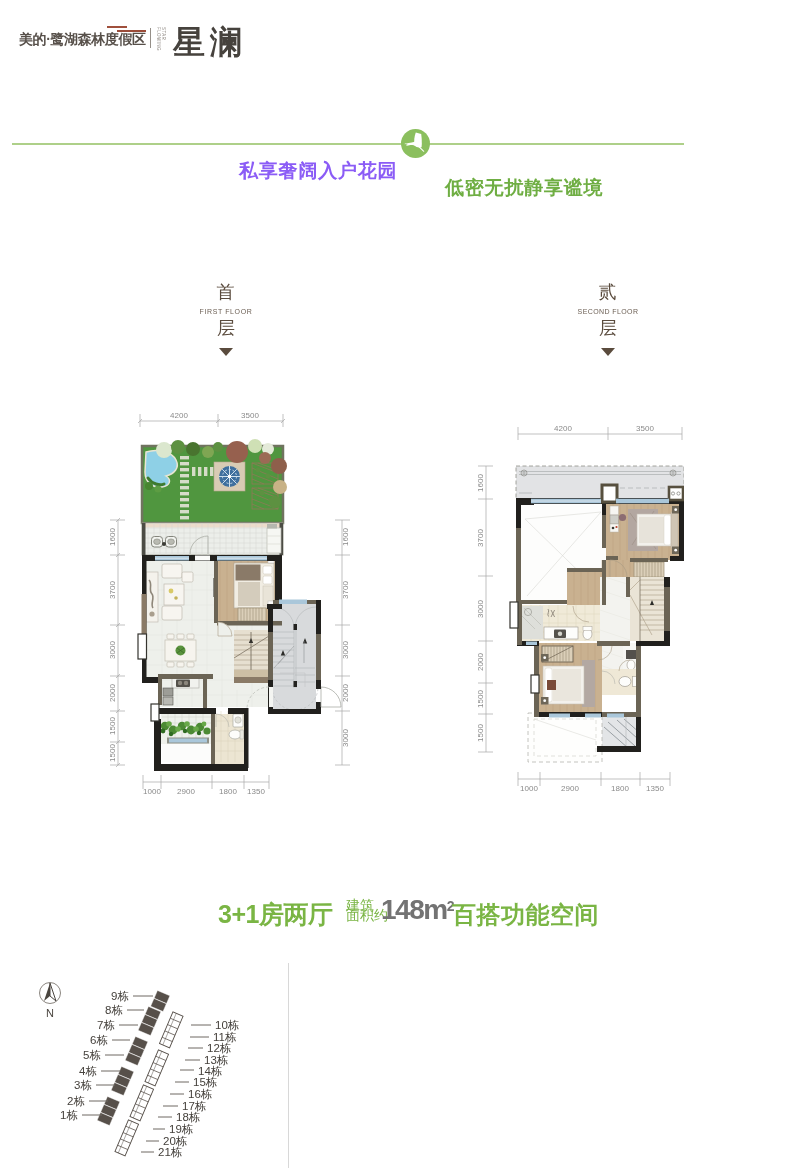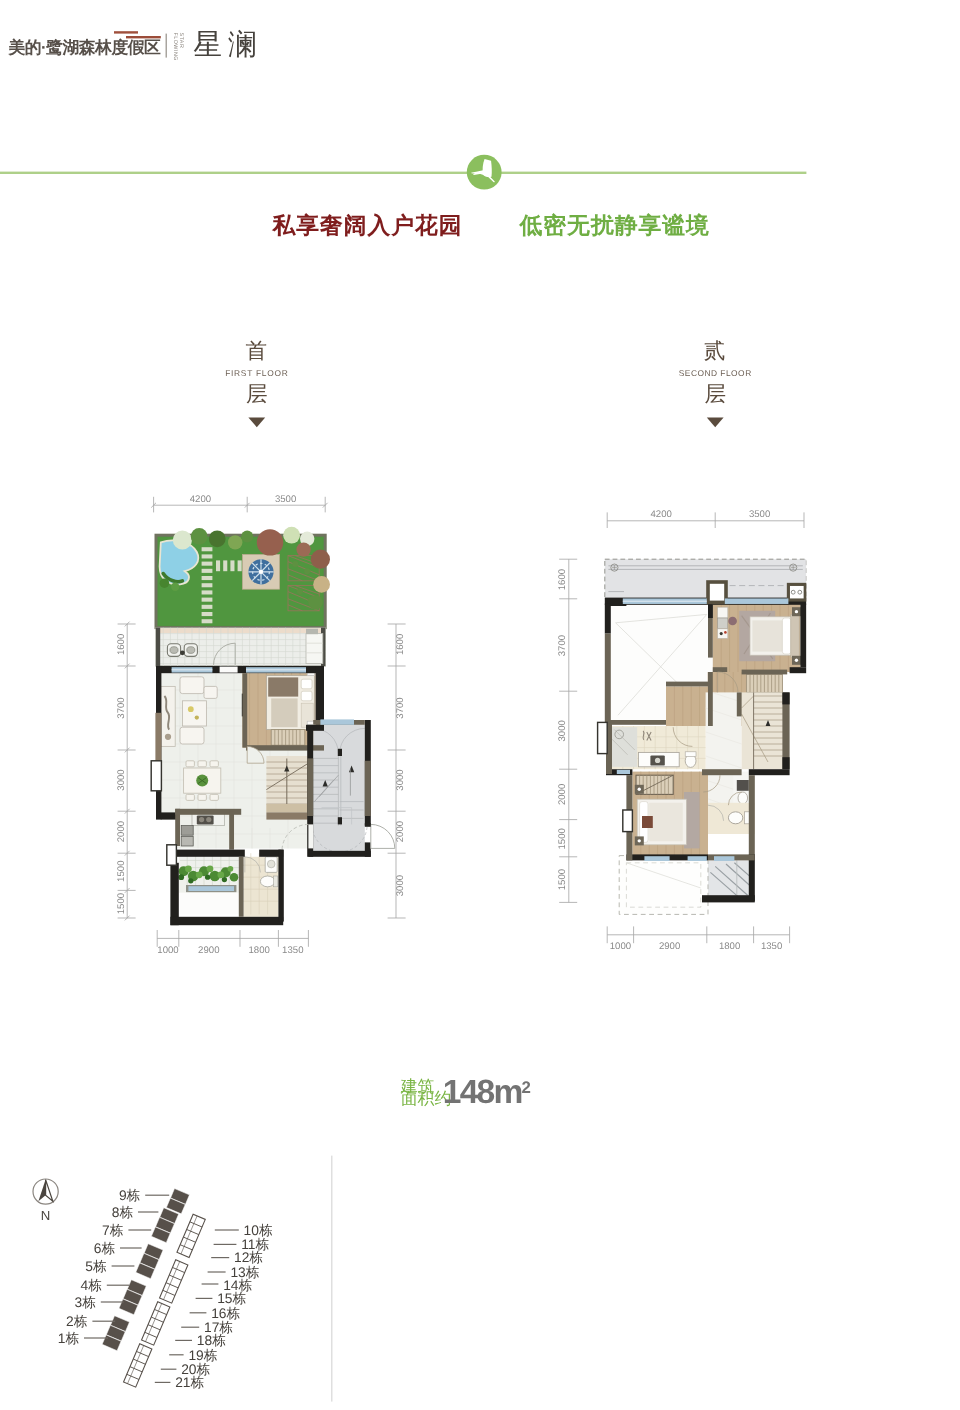--- a/index.html
+++ b/index.html
@@ -1,47 +1,47 @@
 <!DOCTYPE html>
 <html><head>
 <meta charset="utf-8">
 <style>
   html,body{margin:0;padding:0;background:#fff;}
   #page{position:relative;width:672px;height:1175px;background:#ffffff;overflow:hidden;
-        font-family:"Liberation Sans",sans-serif;}
+        font-family:"Liberation Sans",sans-serif;margin-left:12px;}
   .abs{position:absolute;}
 </style>
 </head>
 <body>
 <div id="page">
 
   <div class="abs" style="left:7px;top:31px;font-size:14px;font-weight:bold;color:#57504a;letter-spacing:-0.4px;white-space:nowrap;">美的·鹭湖森林度假区</div>
 
   <div class="abs" style="left:95px;top:26px;width:40px;height:6px;">
     <div style="position:absolute;left:0;top:0;width:20px;height:2px;background:#a0503c;"></div>
     <div style="position:absolute;left:10px;top:3.5px;width:29px;height:2.5px;background:#9b4c39;"></div>
   </div>
 
   <div class="abs" style="left:138px;top:28px;width:1px;height:20px;background:#958f88;"></div>
 
   <div class="abs" style="left:145px;top:27px;width:9px;height:22px;font-size:4.5px;color:#8d8780;writing-mode:vertical-rl;letter-spacing:0.4px;">STAR FLOWING</div>
 
-  <div class="abs" style="left:161px;top:21px;font-size:24px;font-weight:400;color:#46423d;letter-spacing:5px;white-space:nowrap;">星澜</div>
+  <div class="abs" style="left:161px;top:21px;font-size:32px;font-weight:700;color:#46423d;letter-spacing:5px;white-space:nowrap;">星澜</div>
 
   <div class="abs" style="left:674px;top:26px;font-size:21px;color:#4b4b46;letter-spacing:2.5px;white-space:nowrap;">花园星空下叠</div>
 
   <div class="abs" style="left:0;top:143px;width:800px;height:1.5px;background:#aed089;"></div>
 
   <div class="abs" style="left:389px;top:129px;width:29px;height:29px;border-radius:50%;background:#8bbf5e;"></div>
   <svg class="abs" style="left:389px;top:129px;" width="29" height="29" viewBox="0 0 29 29">
     <path d="M14.8,3.6 L20.2,5.0 C20.8,9.2 21.0,14.4 20.6,18.2 C17.8,19.0 15.2,18.4 13.5,16.6 C12.8,12.4 13.2,7.6 14.8,3.6 Z" fill="#ffffff"></path>
     <path d="M13.8,12.8 C11.6,13.4 9.6,13.6 7.8,14.1 C6.2,14.6 4.9,14.3 3.3,15.1 C4.4,15.6 5.7,15.4 6.8,15.6 C6.2,16.0 5.5,16.1 5.0,16.7 C7.2,17.0 9.2,15.9 11.3,16.1 C13.2,16.3 14.9,17.8 16.9,17.6 L22.2,22.6 C22.8,23.1 23.7,22.6 23.1,22.0 L18.1,16.9 C17.5,15.2 16.2,13.4 13.8,12.8 Z" fill="#ffffff"></path>
   </svg>
 
-  <div class="abs" style="left:227px;top:175px;font-size:19px;font-weight:bold;color:#7f1d1d;letter-spacing:0.8px;">私享奢阔入户花园</div>
+  <div class="abs" style="left:227px;top:158px;font-size:19px;font-weight:bold;color:#8b5cf6;letter-spacing:0.8px;">私享奢阔入户花园</div>
 
   <div class="abs" style="left:433px;top:175px;font-size:19px;font-weight:bold;color:#6fae43;letter-spacing:0.8px;text-align:center;">低密无扰静享谧境</div>
 
   <div class="abs" style="left:154px;top:280px;width:120px;text-align:center;color:#5a4b3d;">
     <div style="font-size:18px;letter-spacing:1px;">首</div>
     <div style="font-size:7px;letter-spacing:0.6px;margin-top:4px;color:#6d6055;">FIRST FLOOR</div>
     <div style="font-size:18px;margin-top:1px;">层</div>
     <div style="margin:8px auto 0;width:0;height:0;border-left:7.5px solid transparent;border-right:7.5px solid transparent;border-top:8.5px solid #5a4b3d;"></div>
   </div>
 
@@ -540,22 +540,24 @@
 
     <rect x="498" y="602" width="8" height="26" fill="#fff" stroke="#35342f" stroke-width="1.2"></rect>
     <rect x="519" y="675" width="8" height="18" fill="#fff" stroke="#35342f" stroke-width="1.2"></rect>
 
     <path d="M598,560 A17,17 0 0 1 615,577" fill="none" stroke="#a79a83" stroke-width="0.6"></path>
     <path d="M598,560 V577" stroke="#a79a83" stroke-width="0.6"></path>
     <path d="M600,646 A14,14 0 0 1 586,660" fill="none" stroke="#a79a83" stroke-width="0.6"></path>
     <path d="M618,660 A11,11 0 0 0 607,671" fill="none" stroke="#a79a83" stroke-width="0.6"></path>
   </svg>
 
+  <div class="abs" style="left:206px;top:898px;font-size:25px;font-weight:bold;color:#7ab544;letter-spacing:-0.5px;white-space:nowrap;">3+1房两厅</div>
   <div class="abs" style="left:334px;top:901px;font-size:14px;font-weight:normal;color:#7ab544;line-height:9.5px;letter-spacing:0;">建筑<br>面积约</div>
   <div class="abs" style="left:369px;top:894px;font-size:28px;font-weight:bold;color:#737373;letter-spacing:-1.5px;white-space:nowrap;">148m<span style="font-size:14px;vertical-align:8px;">2</span></div>
+  <div class="abs" style="left:440px;top:899px;font-size:24px;font-weight:bold;color:#7ab544;letter-spacing:0.5px;white-space:nowrap;">百搭功能空间</div>
 
   <svg id="siteplan" class="abs" style="left:0px;top:960px;" width="300" height="215" viewBox="0 960 300 215">
 
     <g>
       <circle cx="38" cy="993" r="10.5" fill="none" stroke="#8b8680" stroke-width="1"></circle>
       <path d="M38,983 L32,1001 L38,996 Z" fill="#4a453f"></path>
       <path d="M38,983 L44,1001 L38,996 Z" fill="none" stroke="#4a453f" stroke-width="1"></path>
       <text x="38" y="1017" text-anchor="middle" font-size="11" fill="#4a453f">N</text>
     </g>
 

